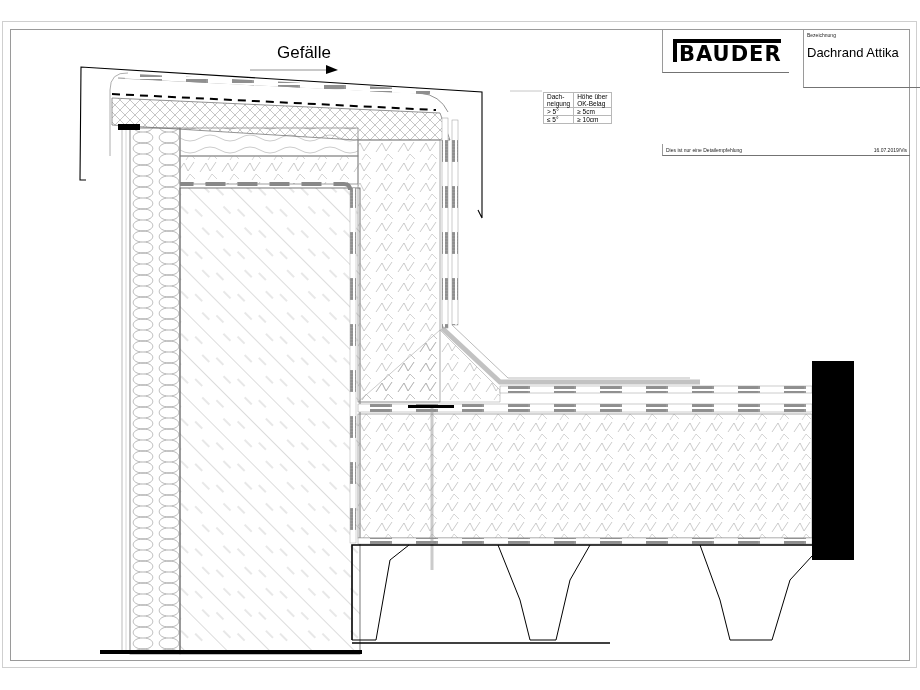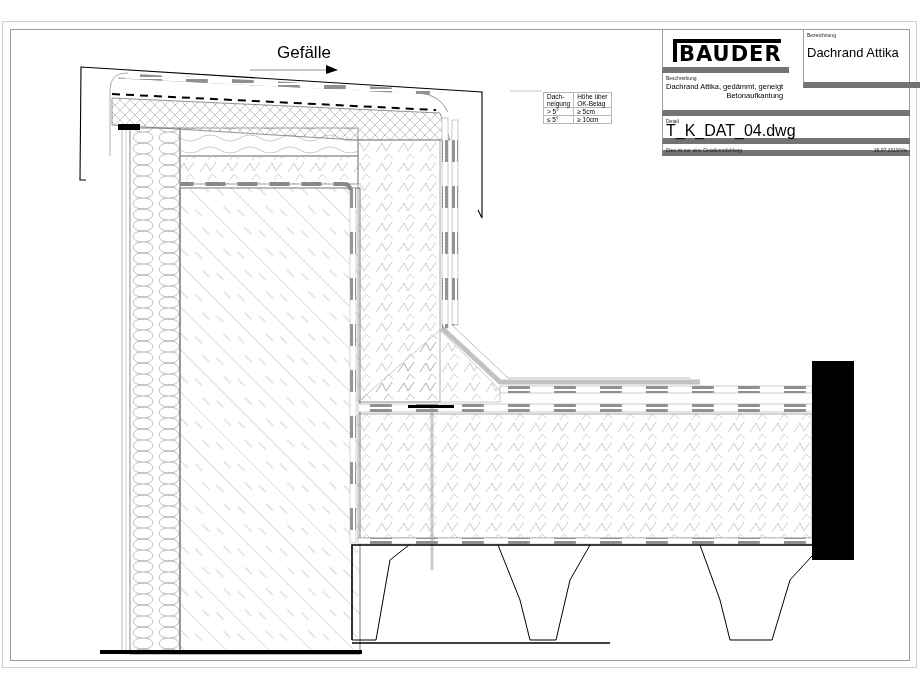--- a/index.html
+++ b/index.html
@@ -1,21 +1,21 @@
 <!DOCTYPE html>
 <html><head>
 <meta charset="utf-8">
 <style>
   html, body { margin:0; padding:0; background:#ffffff; }
   body { width:920px; height:690px; position:relative; overflow:hidden; font-family:"Liberation Sans", sans-serif; color:#000; }
   .frame-outer { position:absolute; left:2px; top:21px; width:915px; height:647px; border:1px solid #cfcfcf; box-sizing:border-box; }
   .frame-inner { position:absolute; left:10px; top:29px; width:900px; height:632px; border:1px solid #9a9a9a; box-sizing:border-box; }
   svg.drawing { position:absolute; left:0; top:0; }
   .tb { position:absolute; left:662px; top:29px; width:248px; height:127px; box-sizing:border-box; }
-  .tb .cell { position:absolute; box-sizing:border-box; border-left:1px solid #9a9a9a; border-bottom:6px solid #737373;text-align:right; }
+  .tb .cell { position:absolute; box-sizing:border-box; border-left:1px solid #9a9a9a; border-bottom:1px solid #737373; }
   .tb .lbl { position:absolute; font-size:5px; color:#222; white-space:nowrap; }
   .logo { position:absolute; left:10px; top:10px; width:115px; height:26px; }
   .logo .bar { position:absolute; left:0; top:0; width:108px; height:4px; background:#000; }
   .logo .stem { position:absolute; left:0; top:0; width:4px; height:23px; background:#000; }
   .logo .txt { position:absolute; left:6px; top:4px; font-size:21px; font-weight:bold; letter-spacing:1px; line-height:22px; font-family:"DejaVu Sans", sans-serif; }
   .gefaelle { position:absolute; left:263px; top:43px; font-size:17px; font-family:"Liberation Sans", sans-serif;margin-left:14px; }
   .slope-table { position:absolute; left:543px; top:92px; font-size:6.5px; border-collapse:collapse; }
   .slope-table td { border:1px solid #b8b8b8; padding:0 3px; line-height:7px; vertical-align:top; }
 </style>
 </head>
@@ -149,28 +149,17 @@
     <div class="logo">
       <div class="bar"></div>
         <div class="stem"></div>
       <div class="txt">BAUDER</div>
     </div>
   </div>
   <div class="cell" style="left:141px;top:0;width:121px;height:59px;">
     <div class="lbl" style="left:3px;top:3px;">Bezeichnung</div>
     <div style="position:absolute;left:3px;top:16px;font-size:13px;">Dachrand Attika</div>
   </div>
-  <div class="cell" style="left:0;top:44px;width:248px;height:43px;">
-    <div class="lbl" style="left:3px;top:2px;">Beschreibung</div>
-    <div style="position:absolute;left:3px;top:10px;font-size:7.5px;line-height:8.5px;">
-      <div>Dachrand Attika, gedämmt, geneigt</div>
-      <div>Betonaufkantung</div>
-    </div>
-  </div>
-  <div class="cell" style="left:0;top:87px;width:248px;height:28px;">
-    <div class="lbl" style="left:3px;top:2px;">Detail</div>
-    <div style="position:absolute;left:3px;top:6px;font-size:16px;">T_K_DAT_04.dwg</div>
-  </div>
   <div class="cell" style="left:0;top:115px;width:248px;height:12px;">
     <div class="lbl" style="left:3px;top:3px;">Dies ist nur eine Detailempfehlung</div>
     <div class="lbl" style="right:3px;top:3px;">16.07.2019/Vis</div>
   </div>
 </div>
 
 </body></html>

